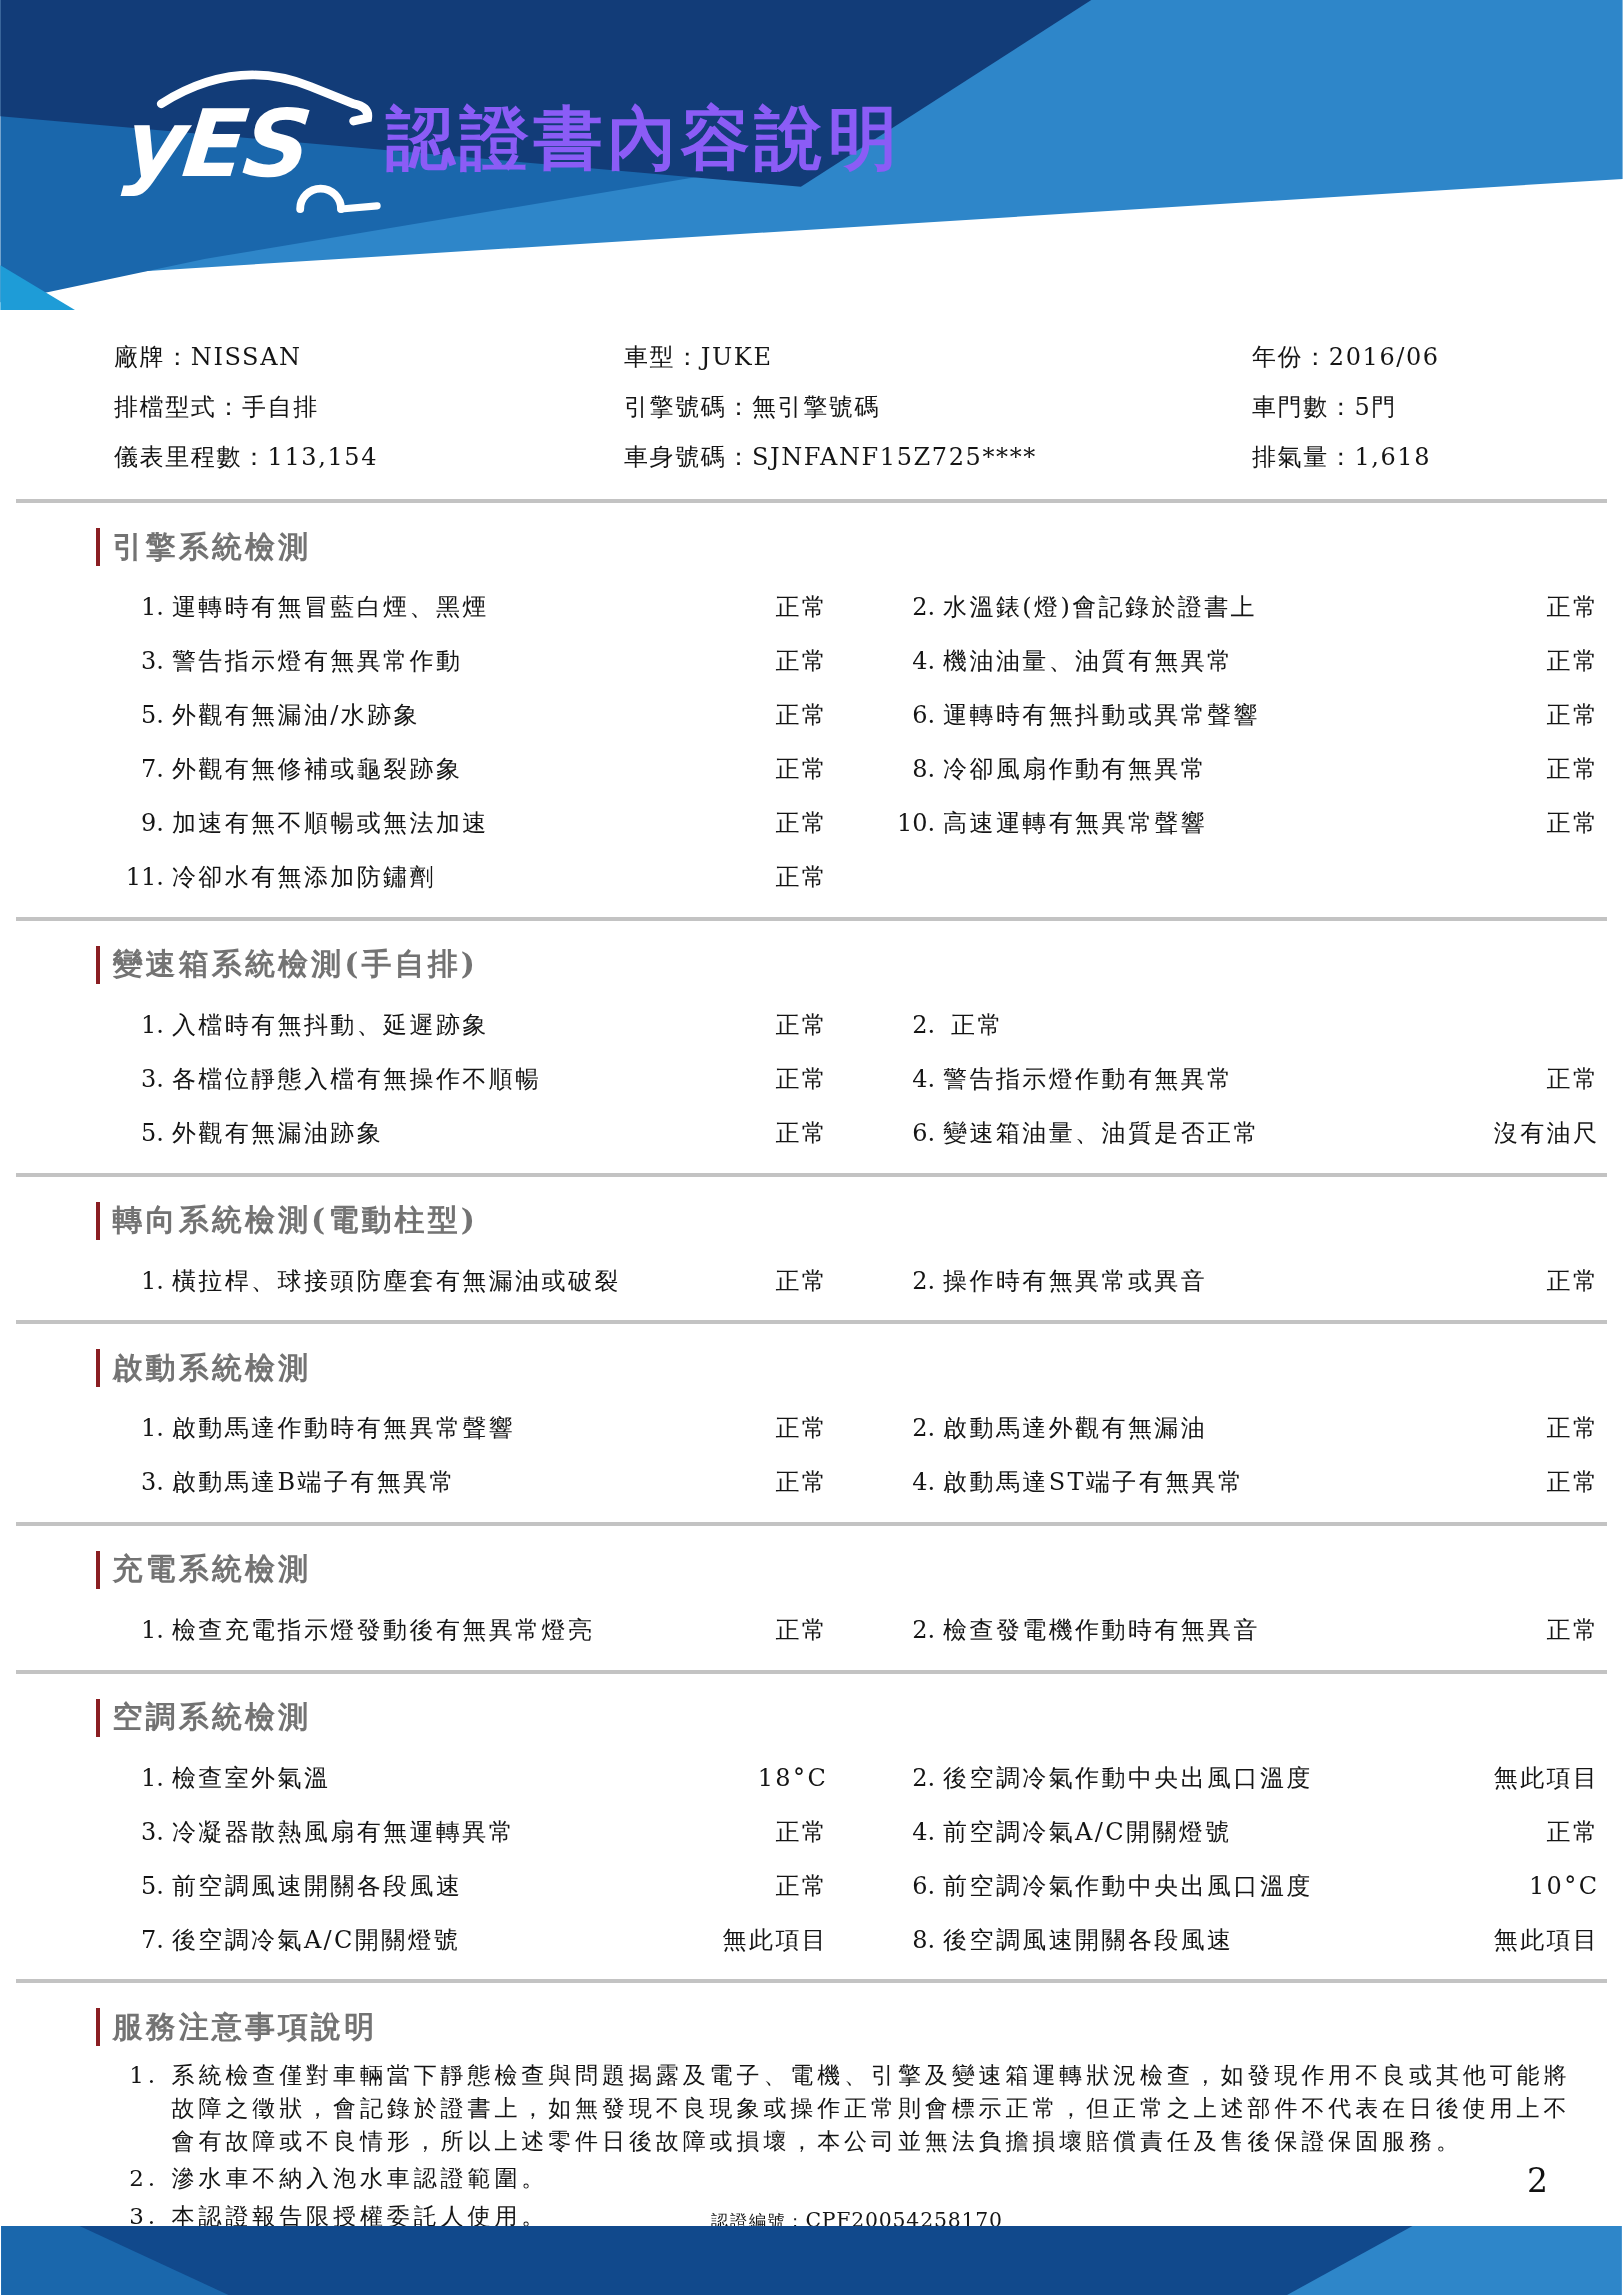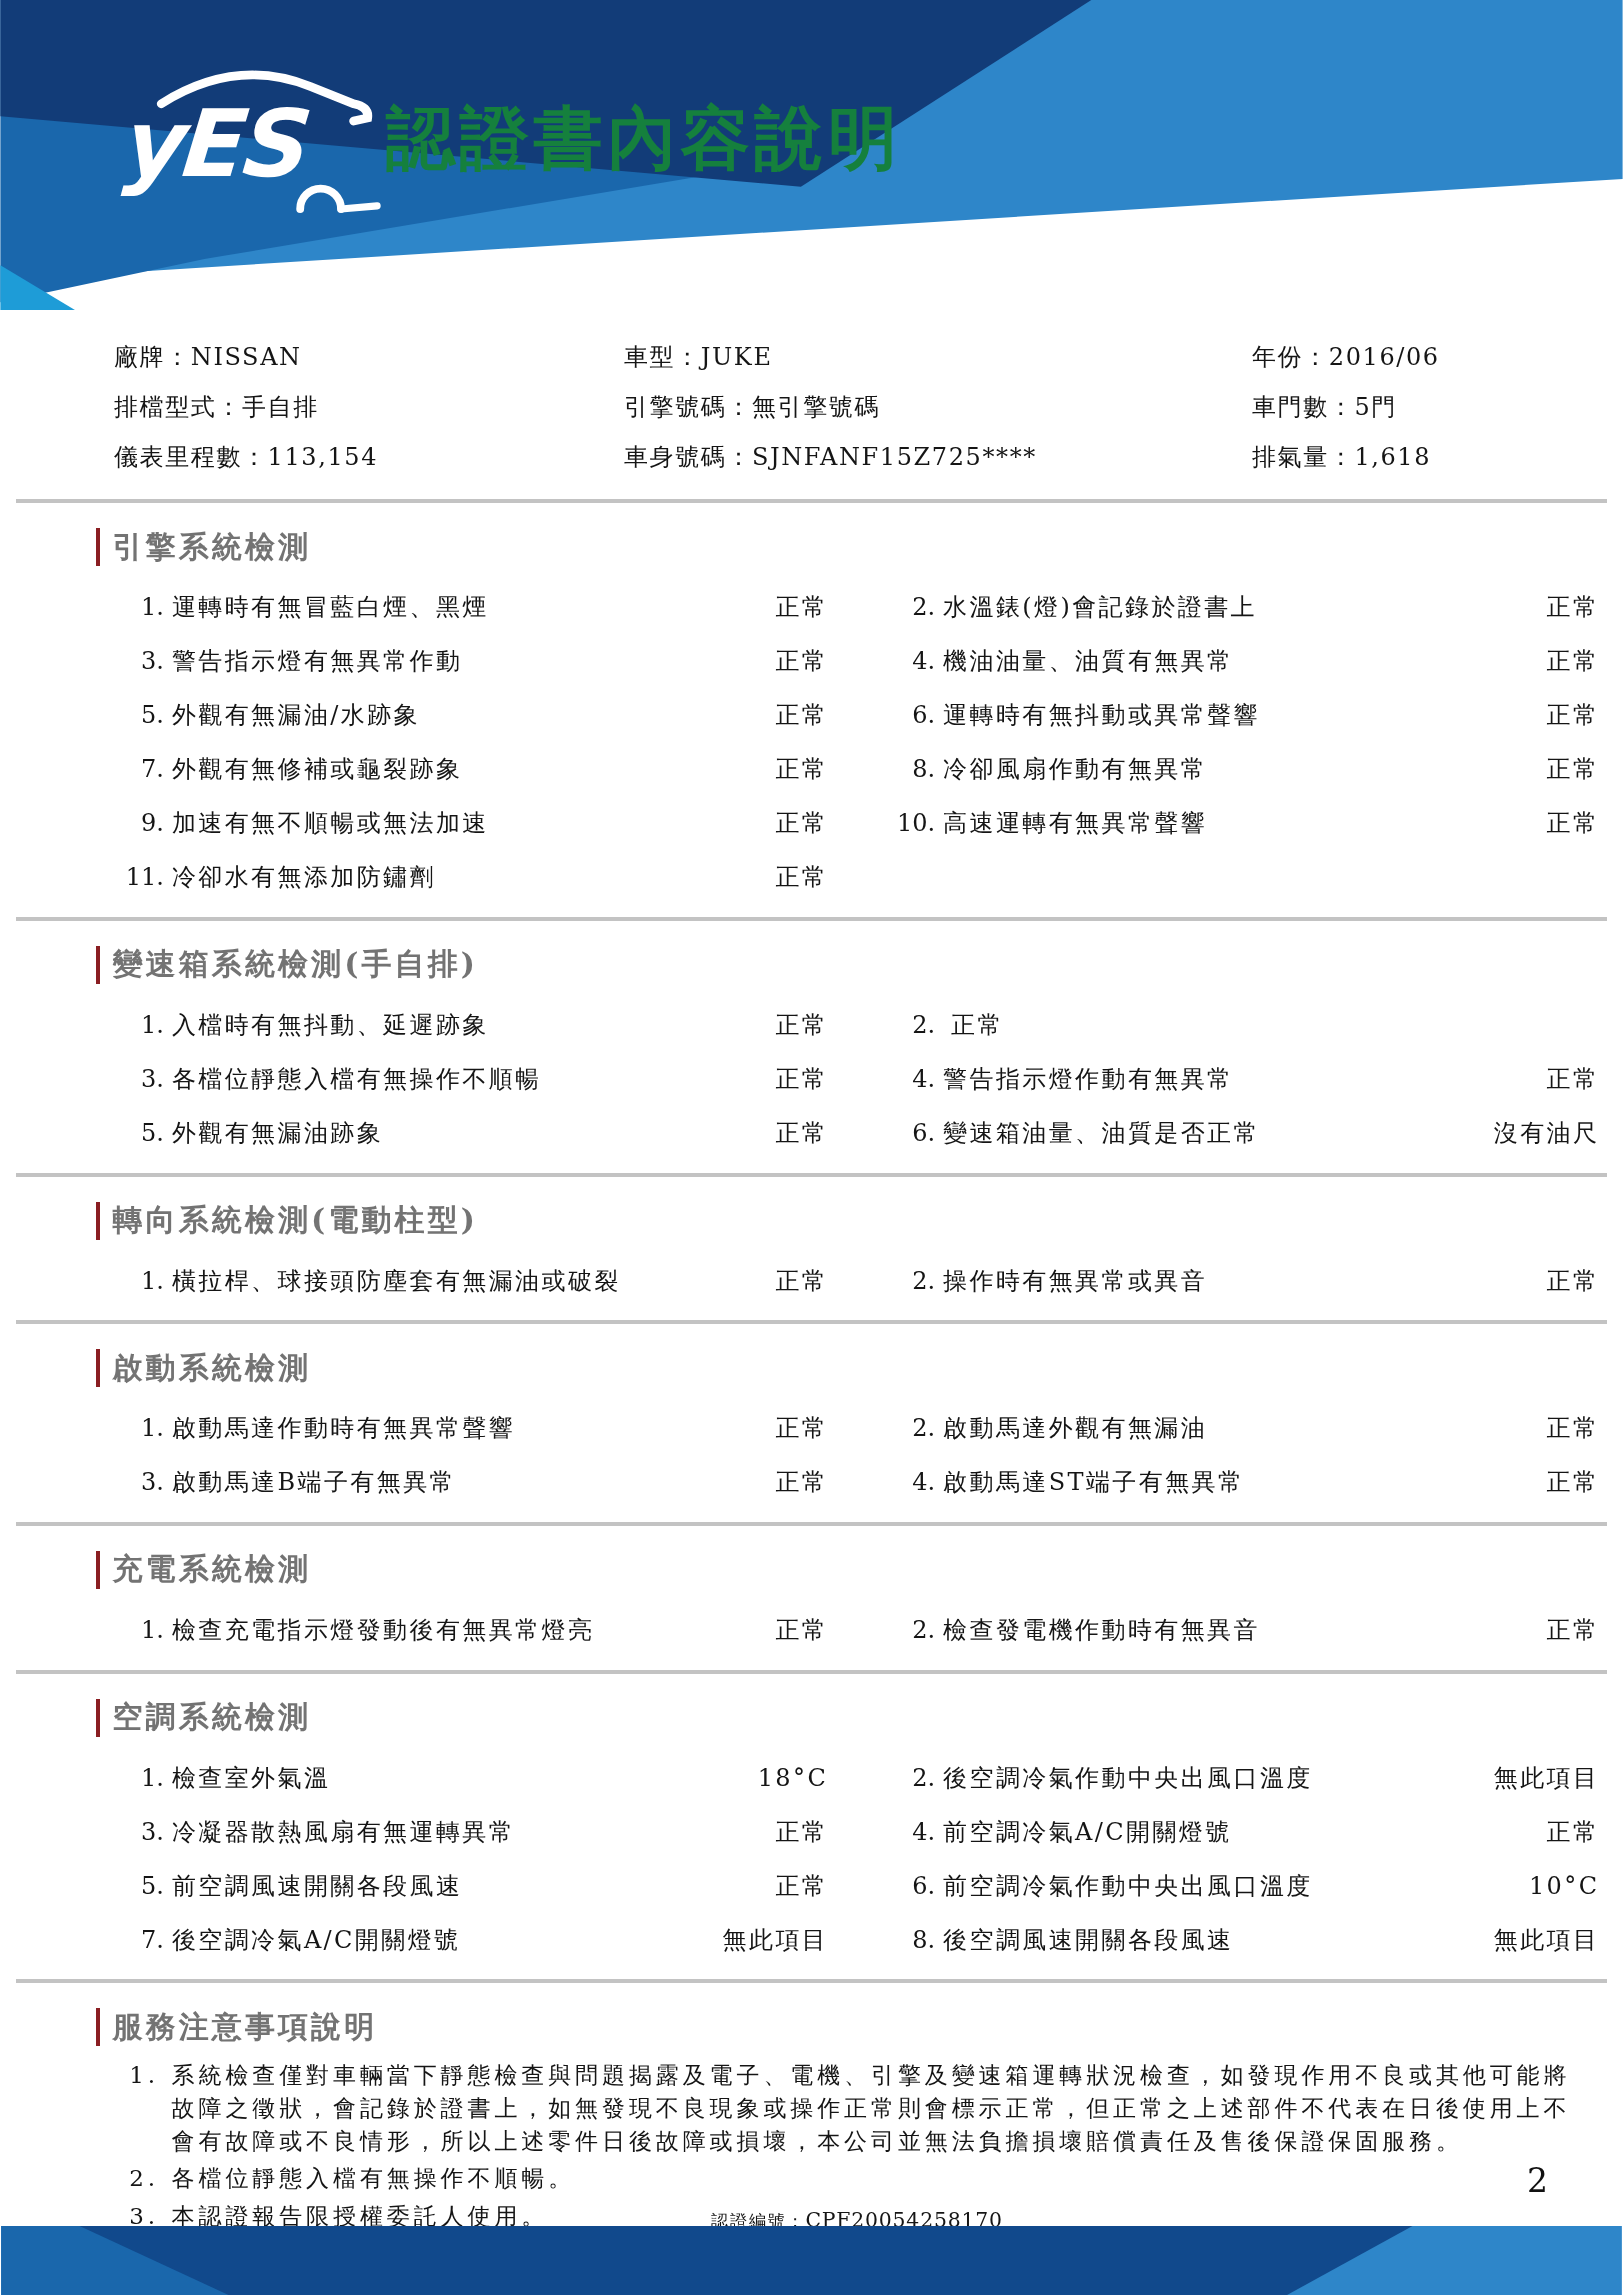--- a/index.html
+++ b/index.html
@@ -14,21 +14,21 @@
   .logo{position:absolute;left:118px;top:55px;width:267px;height:173px;}
   .logo-text{
     position:absolute;left:7.9px;top:43px;
     font-family:"DejaVu Sans","Liberation Sans",sans-serif;
     font-style:italic;font-weight:900;font-size:93px;line-height:1;
     color:#ffffff;letter-spacing:-3.1px;transform:skewX(-6deg);
   }
   .page-title{
     position:absolute;left:386px;top:93px;
     font-family:"DejaVu Sans","Liberation Sans",sans-serif;
-    font-weight:900;font-size:69px;color:#15803d;letter-spacing:4.7px;
+    font-weight:900;font-size:69px;color:#8b5cf6;letter-spacing:4.7px;
   }
   
   .vinfo{padding:22px 0 4.7px 114px;font-size:24px;}
   .vinfo-row{display:grid;grid-template-columns:510px 628px 1fr;height:50px;align-items:center;}
   .vfield{white-space:nowrap;letter-spacing:1.6px;}
   
   .divider{height:3.9px;background:#c3c3c3;margin:12.6px 15.7px 0 15.7px;}
   
   .section-title{display:flex;align-items:center;margin:23.6px 0 0 96px;}
   .red-bar{width:3.9px;height:38px;background:#8a1e22;margin-right:12.6px;flex:0 0 auto;}
@@ -321,21 +321,21 @@
     <div class="red-bar"></div>
     <div class="section-title-text">服務注意事項說明</div>
   </div>
   <div id="note-list" style="margin-top:11px;">
       <div class="note">
         <span class="note-no">1.</span>
         <span class="note-body">系統檢查僅對車輛當下靜態檢查與問題揭露及電子、電機、引擎及變速箱運轉狀況檢查，如發現作用不良或其他可能將故障之徵狀，會記錄於證書上，如無發現不良現象或操作正常則會標示正常，但正常之上述部件不代表在日後使用上不會有故障或不良情形，所以上述零件日後故障或損壞，本公司並無法負擔損壞賠償責任及售後保證保固服務。</span>
       </div>
       <div class="note">
         <span class="note-no">2.</span>
-        <span class="note-body">各檔位靜態入檔有無操作不順暢。</span>
+        <span class="note-body">滲水車不納入泡水車認證範圍。</span>
       </div>
       <div class="note note3-wrap">
         <span class="note-no">3.</span>
         <span class="note-body">本認證報告限授權委託人使用。</span>
         <span class="cert"><span class="cert-label">認證編號：</span><span class="cert-number">CPF20054258170</span></span>
       </div>
     </div>
 </div>
 
 <div class="page-number">2</div>

